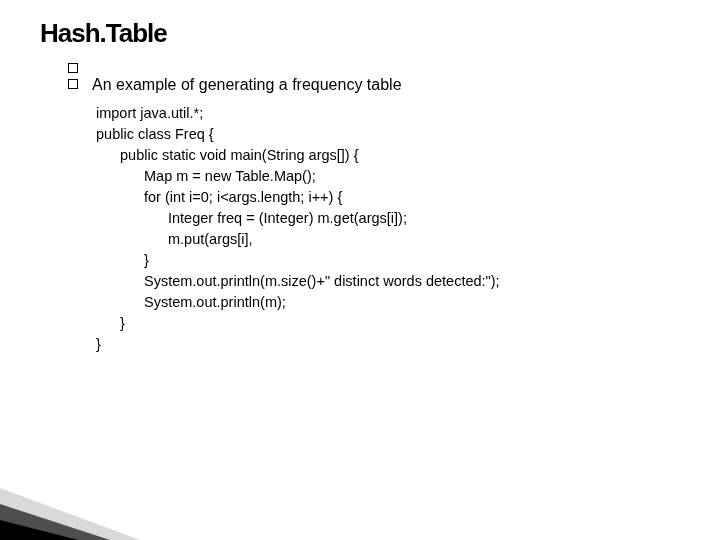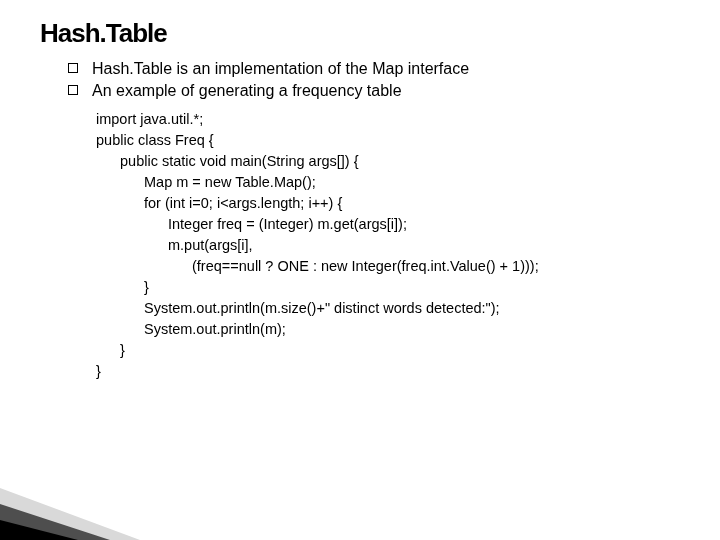--- a/index.html
+++ b/index.html
@@ -70,37 +70,35 @@
 </style>
 </head>
 <body>
 
 <div class="slide">
   <div class="title">Hash.Table</div>
 
   <div class="bullets">
     <div class="bullet">
       <span class="bullet-box"></span>
-      <span class="bullet-text">Hash.Table is an implementation of the Map interface</span>
     </div>
     <div class="bullet">
       <span class="bullet-box"></span>
       <span class="bullet-text">An example of generating a frequency table</span>
     </div>
   </div>
 
   <div class="code">
     <div class="line">import java.util.*;</div>
     <div class="line">public class Freq {</div>
     <div class="line i1">public static void main(String args[]) {</div>
     <div class="line i2">Map m = new Table.Map();</div>
     <div class="line i2">for (int i=0; i&lt;args.length; i++) {</div>
     <div class="line i3">Integer freq = (Integer) m.get(args[i]);</div>
     <div class="line i3">m.put(args[i],</div>
-    <div class="line i4">(freq==null ? ONE : new Integer(freq.int.Value() + 1)));</div>
     <div class="line i2">}</div>
     <div class="line i2">System.out.println(m.size()+" distinct words detected:");</div>
     <div class="line i2">System.out.println(m);</div>
     <div class="line i1">}</div>
     <div class="line">}</div>
   </div>
 
   <svg class="decor" viewBox="0 0 140 70">
     <polygon points="0,70 0,18 140,70" fill="#d9d9d9"></polygon>
     <polygon points="0,70 0,34 110,70" fill="#4e4e4e"></polygon>

